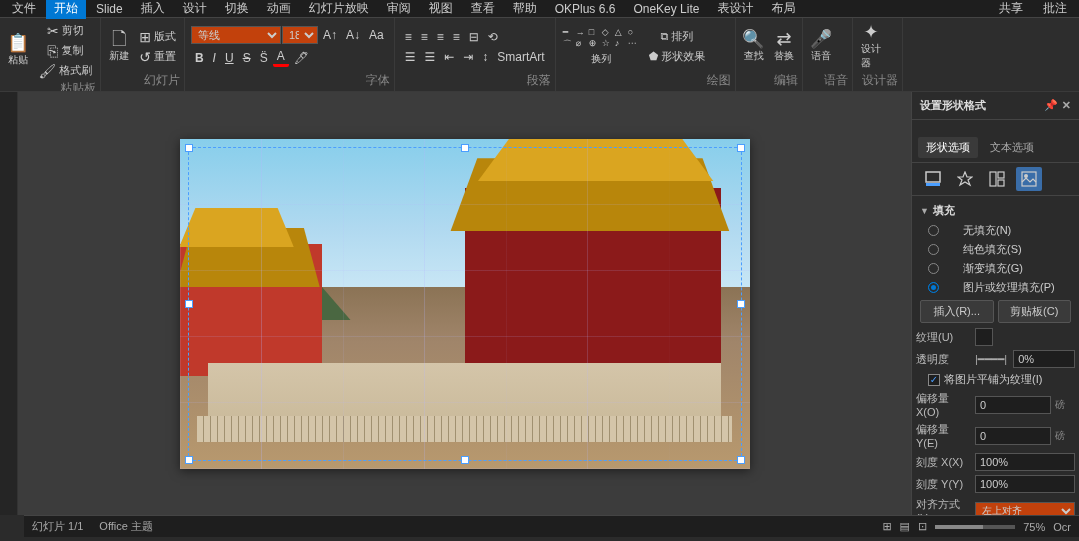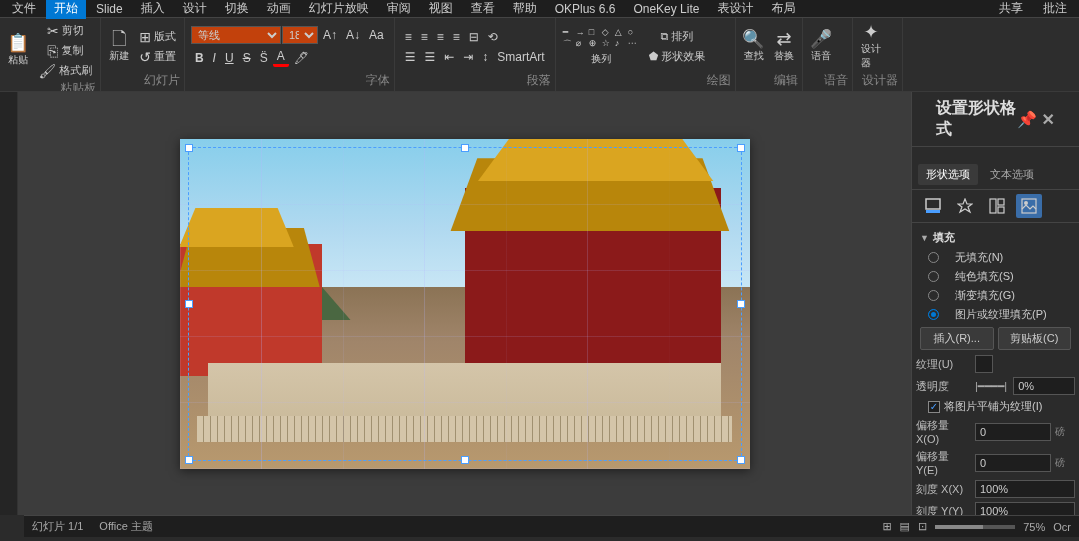--- a/index.html
+++ b/index.html
@@ -193,24 +193,24 @@
       background: #2b2b2b;
       border-left: 1px solid #444;
       display: flex;
       flex-direction: column;
       font-size: 11px;
     }
     .panel-header {
       display: flex;
       align-items: center;
       justify-content: space-between;
-      padding: 6px 24px;
+      padding: 6px 8px;
       background: #2b2b2b;
       border-bottom: 1px solid #444;
-      font-size: 16px;
+      font-size: 11px;
       font-weight: bold;
       color: #ddd;
     }
     .panel-tabs {
       display: flex;
       border-bottom: 1px solid #444;
       padding: 4px 6px;
       gap: 4px;
       margin-top: 13px;
     }
@@ -259,21 +259,21 @@
     }
     .panel-section-header::before {
       content: '▼';
       font-size: 9px;
       color: #aaa;
     }
     .panel-row {
       display: flex;
       align-items: center;
       padding: 2px 24px 2px 16px;
-      gap: 12px;
+      gap: 20px;
       color: #ccc;
       font-size: 11px;
     }
     .panel-radio {
       width: 11px;
       height: 11px;
       border-radius: 50%;
       border: 1px solid #888;
       display: inline-block;
       margin-right: 4px;

